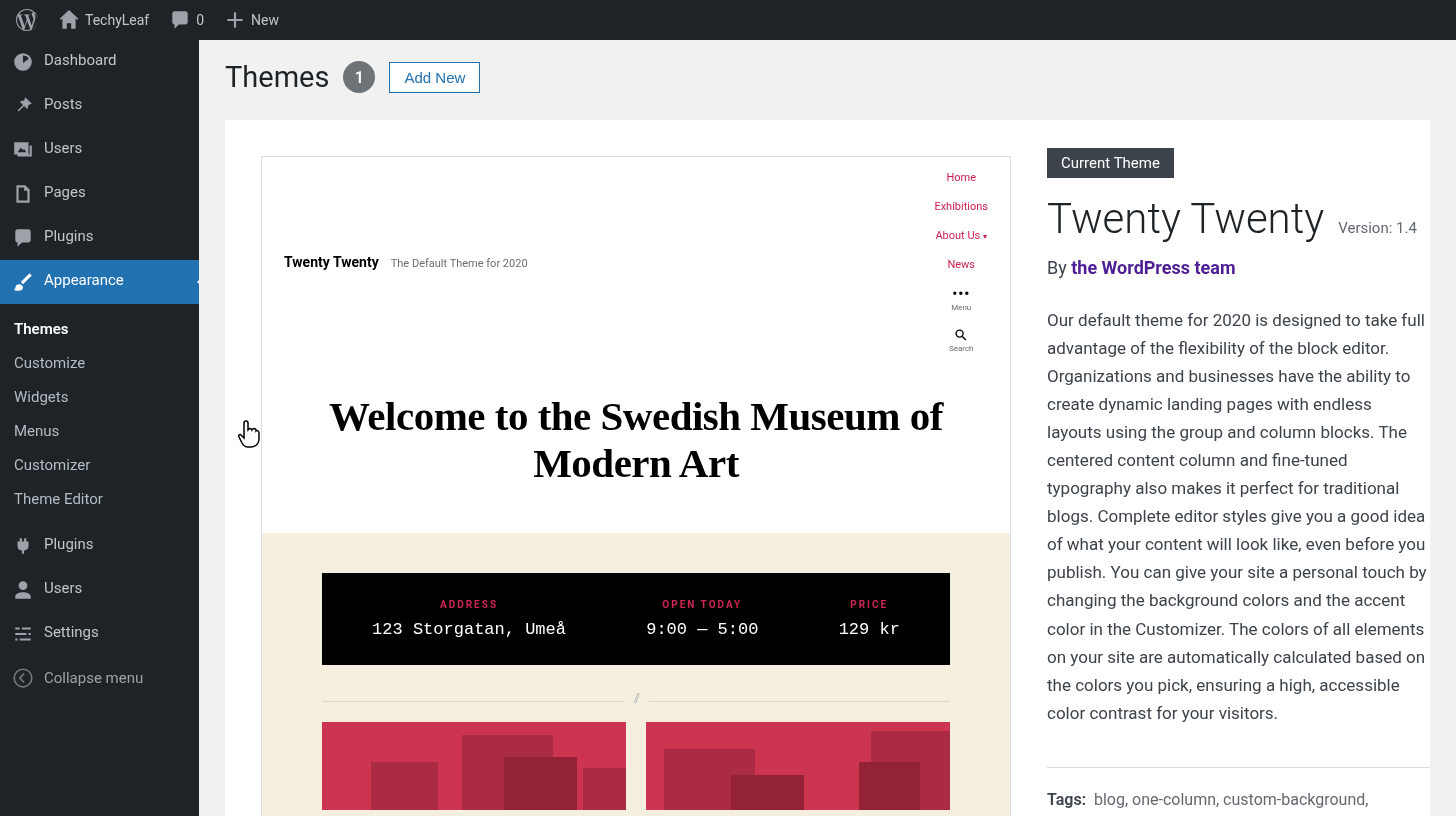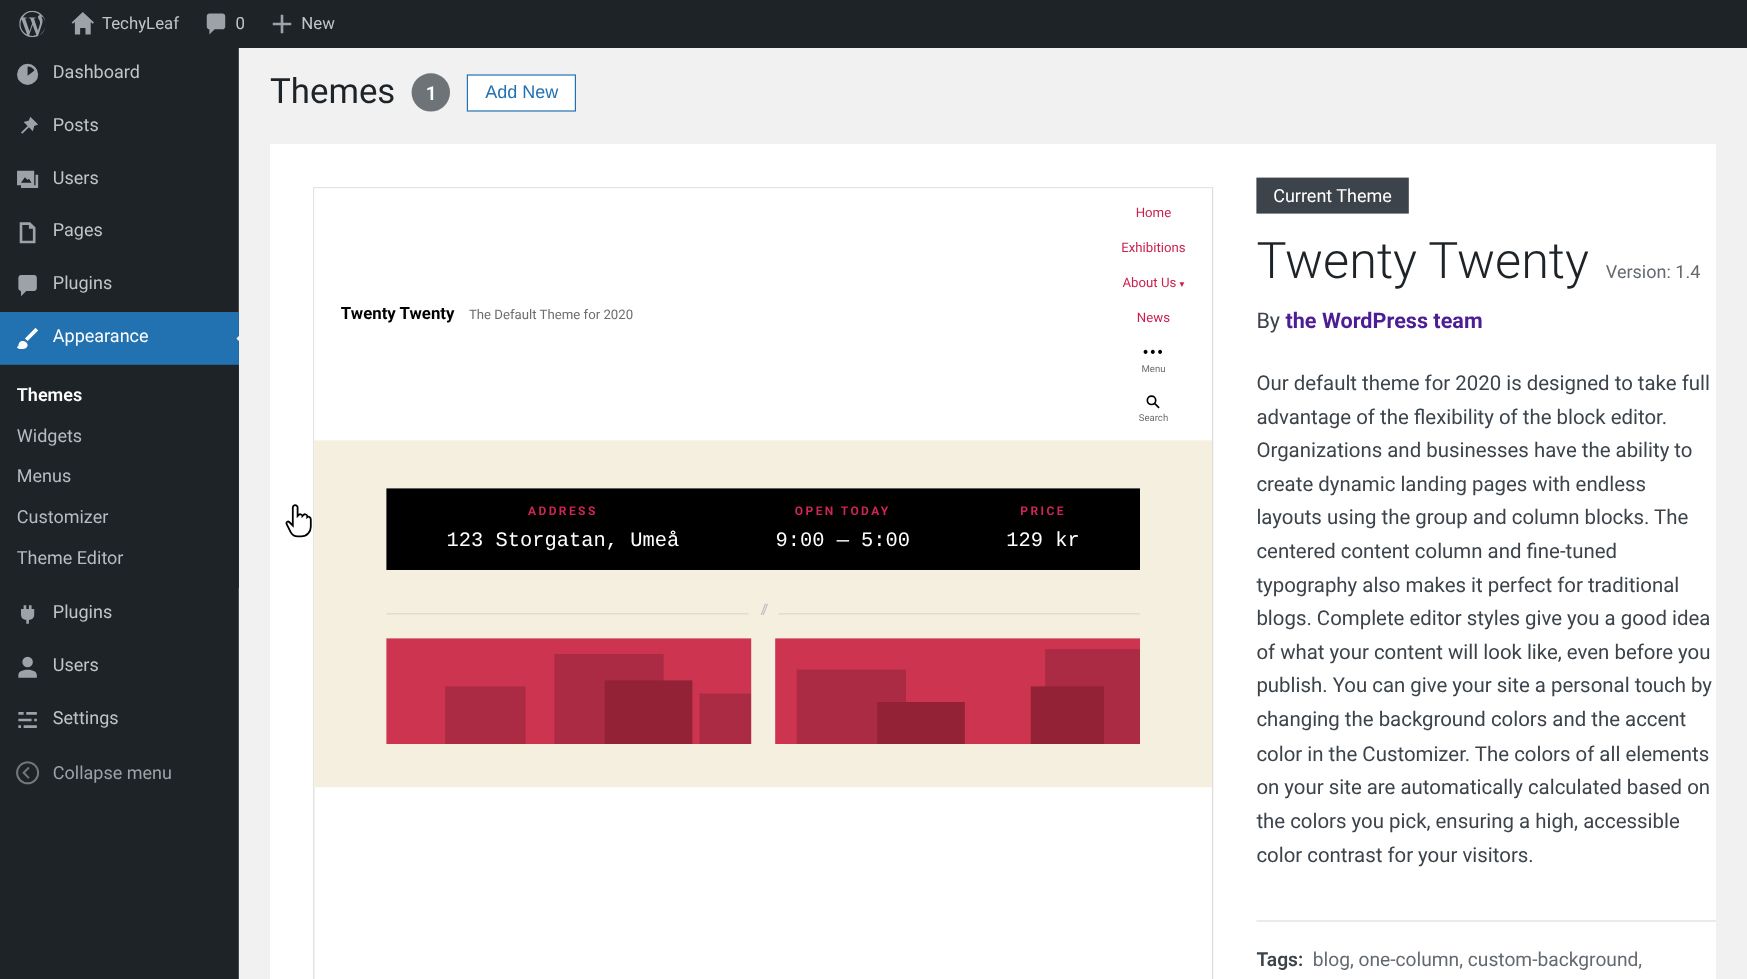--- a/index.html
+++ b/index.html
@@ -39,21 +39,21 @@
 .shot-site-title { font-weight: 700; color: #000; font-size: 14px; }
 .shot-tagline { font-size: 11px; color: #6d6d6d; }
 .shot-nav { display: flex; align-items: center; gap: 16px; font-size: 11px; color: #cc1f4f; flex-direction: column; }
 .shot-nav-item { cursor: pointer; }
 .shot-nav-icon { display: flex; flex-direction: column; align-items: center; gap: 2px; color: #6d6d6d; font-size: 8px; }
 .shot-nav-icon .dots { font-size: 14px; letter-spacing: 1px; line-height: 1; color: #000; font-weight: 700; }
 .shot-nav-icon svg { width: 14px; height: 14px; fill: none; stroke: #000; stroke-width: 2; }
 .shot-hero { padding: 26px 60px 46px; text-align: center; }
 .shot-hero h1 { font-family: Georgia, serif; font-size: 41px; font-weight: 800; color: #000; line-height: 1.15; letter-spacing: -0.5px; }
 .shot-band { background: #f5efe0; padding: 40px 60px 36px; }
-.shot-black { background: #000; color: #fff; display: flex; justify-content: space-around; padding: 14px 10px; }
+.shot-black { background: #000; color: #fff; display: flex; justify-content: space-around; padding: 26px 10px; }
 .shot-col { text-align: center; }
 .shot-col-label { color: #cd2653; font-size: 10px; letter-spacing: 2px; text-transform: uppercase; font-weight: 700; }
 .shot-col-val { font-family: Liberation Mono, monospace; font-size: 17px; margin-top: 10px; }
 .shot-divider { border-top: 1px solid #dcd7ca; margin: 36px 0 20px; position: relative; }
 .shot-divider::after { content: "//"; position: absolute; left: 50%; top: -11px; transform: translateX(-50%); background: #f5efe0; padding: 0 10px; color: #bbb; font-size: 12px; letter-spacing: -2px; }
 .shot-blocks { display: flex; gap: 20px; }
 .shot-block { flex: 1; height: 88px; background: #cc344f; position: relative; overflow: hidden; }
 .shot-block .bar { position: absolute; bottom: 0; background: #ab2a44; }
 .shot-block .b1 { left: 16%; width: 22%; height: 55%; }
 .shot-block .b2 { left: 46%; width: 30%; height: 85%; }
@@ -139,20 +139,21 @@
     <span>Plugins</span>
   </div>
   <div class="menu-item active">
     <svg viewBox="0 0 20 20">
         <path d="M16 2l2 2-8 8-2-2zM6 12c-2 0-3 2-3 4 0 0-1 0-1 1 1 1 3 1 4 1 2 0 4-1 4-3 0-1-1-3-4-3z"></path>
       </svg>
     <span>Appearance</span>
   </div>
   <div class="submenu">
     <div class="sub-item current">Themes</div>
+    <div class="sub-item">Customize</div>
     <div class="sub-item">Widgets</div>
     <div class="sub-item">Menus</div>
     <div class="sub-item">Customizer</div>
     <div class="sub-item">Theme Editor</div>
   </div>
   <div class="menu-item">
     <svg viewBox="0 0 20 20">
         <path d="M7 3v3H5v4c0 2 1 4 4 4v3h2v-3c3 0 4-2 4-4V6h-2V3h-2v3H9V3z"></path>
       </svg>
     <span>Plugins</span>
@@ -204,20 +205,23 @@
               </span>
             <span class="shot-nav-icon">
                 <svg viewBox="0 0 20 20">
                   <circle cx="8" cy="8" r="5"></circle>
                   <path d="M12 12l5 5"></path>
                 </svg>
                 <span>Search</span>
               </span>
           </div>
         </div>
+        <div class="shot-hero">
+          <h1>Welcome to the Swedish Museum of Modern Art</h1>
+        </div>
         <div class="shot-band">
           <div class="shot-black">
             <div class="shot-col">
               <div class="shot-col-label">ADDRESS</div>
               <div class="shot-col-val">123 Storgatan, Umeå</div>
             </div>
             <div class="shot-col">
               <div class="shot-col-label">OPEN TODAY</div>
               <div class="shot-col-val">9:00 — 5:00</div>
             </div>

